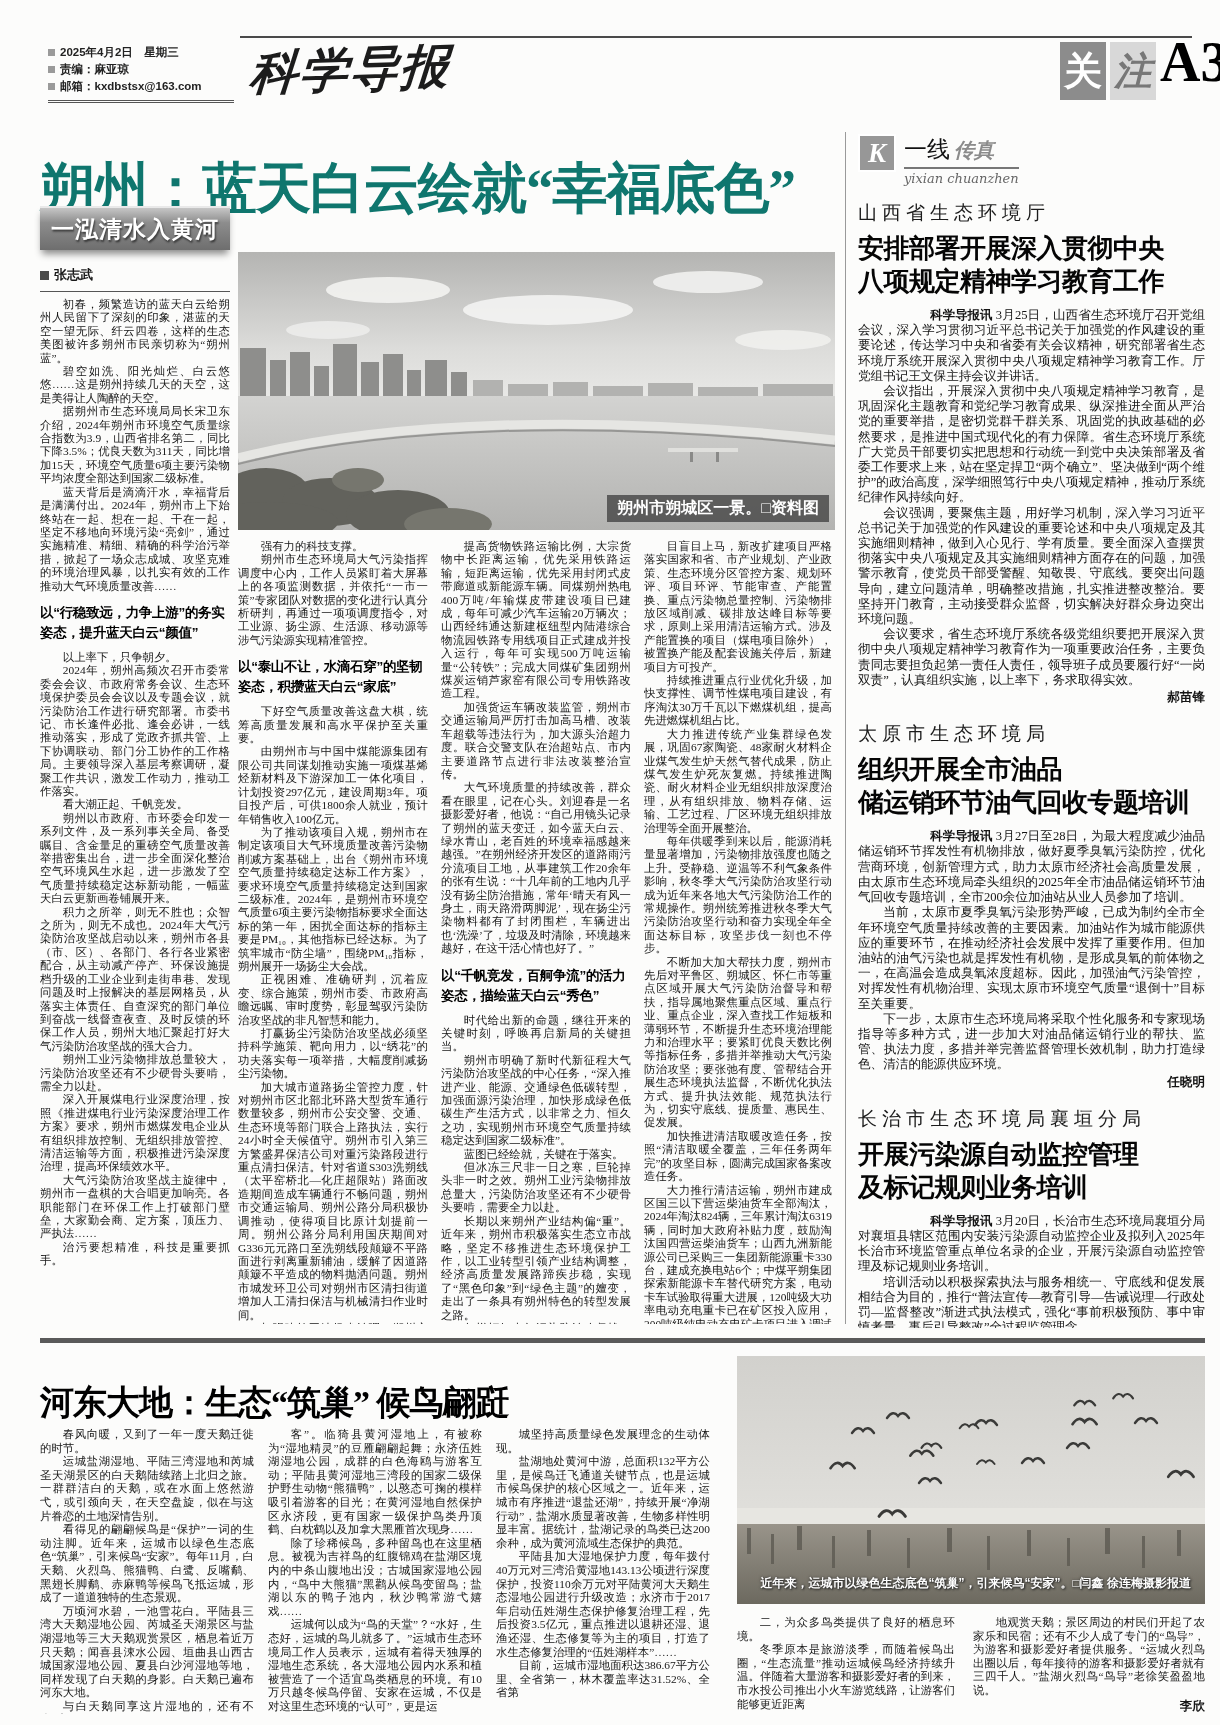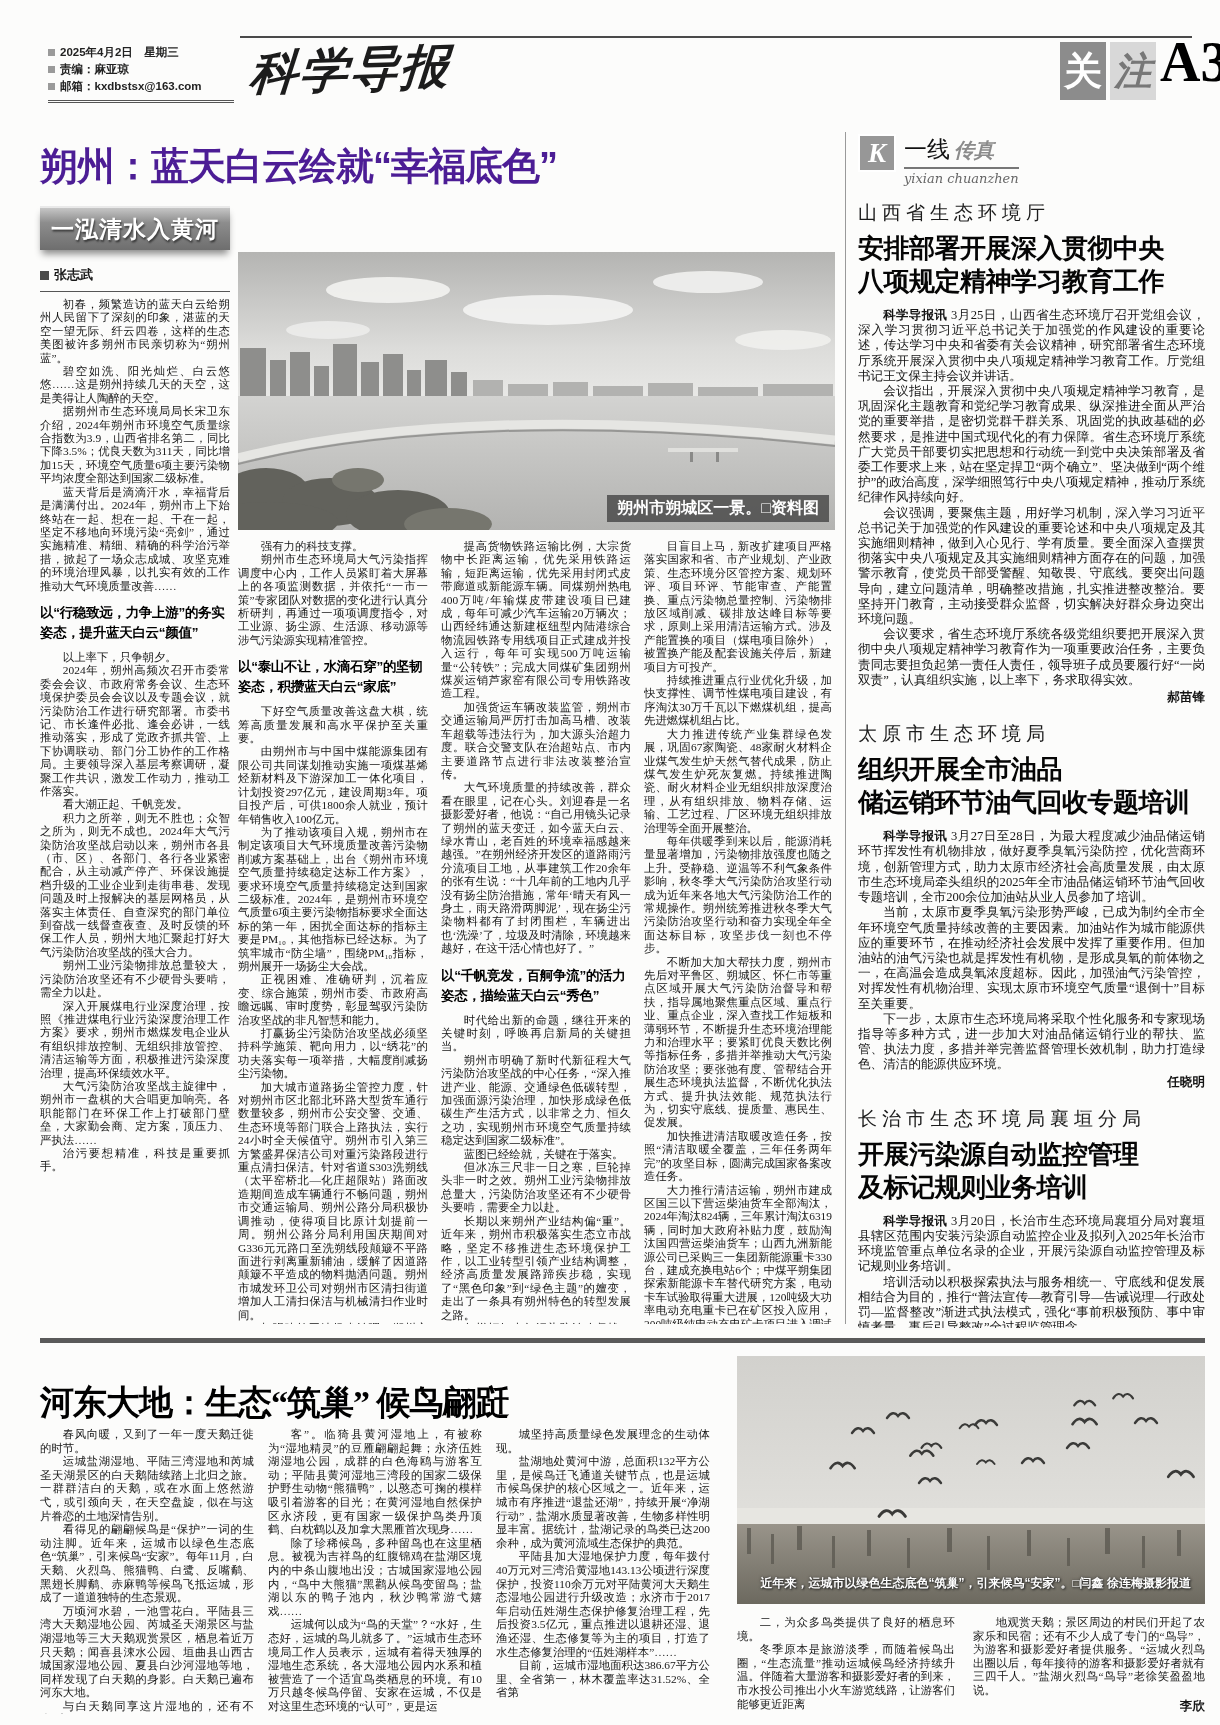--- a/index.html
+++ b/index.html
@@ -13,22 +13,22 @@
   .sq{width:7px;height:7px;background:#9a9a9a;margin-right:5px;flex:0 0 auto;}
   .masthead{position:absolute;left:250px;top:38px;font-size:48px;font-weight:bold;font-style:italic;
             font-family:"DejaVu Serif",serif;color:#1c1c1c;transform:skewX(-6deg) rotate(-2deg);letter-spacing:2px;}
   .sec-box{position:absolute;top:42px;width:46px;height:58px;display:flex;align-items:center;justify-content:center;
            font-size:38px;font-weight:900;font-family:"Liberation Serif",serif;}
   .sec-a{left:1060px;background:#8c8c8c;color:#fff;}
   .sec-b{left:1110px;background:#d8d8d8;color:#777;font-style:italic;}
   .page-no{position:absolute;left:1160px;top:30px;font-size:56px;font-weight:900;color:#000;
            font-family:"Liberation Serif",serif;}
   
-  .main-headline{position:absolute;left:40px;top:120px;width:800px;font-size:38px;line-height:1.15;
-                 font-weight:900;color:#4c1d95;font-family:Liberation Sans, sans-serif;letter-spacing:-1px;}
+  .main-headline{position:absolute;left:40px;top:120px;width:800px;font-size:55px;line-height:1.15;
+                 font-weight:900;color:#0f766e;font-family:Liberation Serif, serif;letter-spacing:-1px;}
   .badge{position:absolute;left:40px;top:206px;width:190px;height:42px;display:flex;align-items:center;justify-content:center;
          background:linear-gradient(180deg,#c6c6c6 0%,#8d8d8d 35%,#6e6e6e 100%);border-top:2px solid #e9e9e9;
          box-shadow:0 6px 7px -2px rgba(0,0,0,.45);color:#fff;font-weight:900;font-size:23px;letter-spacing:1px;
          font-family:"Liberation Sans",sans-serif;text-shadow:1px 2px 2px rgba(0,0,0,.55);}
   .byline{position:absolute;left:40px;top:266px;width:190px;display:flex;align-items:center;
           border-bottom:1px solid #555;padding-bottom:7px;font-size:13px;font-weight:bold;
           font-family:"Liberation Sans",sans-serif;}
   .byline .sq{width:9px;height:9px;background:#4a4a4a;}
   .colbox{position:absolute;overflow:hidden;text-align:justify;font-size:11.4px;line-height:13.4px;color:#161616;}
   .col1{left:40px;top:298px;width:190px;height:1024px;}
@@ -55,21 +55,21 @@
          font-size:27px;font-weight:900;font-style:italic;font-family:"Liberation Serif",serif;margin-right:8px;
          box-shadow:inset 0 0 0 2px #fff,inset 0 0 0 3px #979797;}
   .logo-title{border-bottom:2px solid #777;padding-bottom:2px;display:flex;align-items:baseline;}
   .logo-a{font-size:23px;font-weight:400;color:#111;font-family:"Liberation Sans",sans-serif;}
   .logo-b{font-size:20px;font-weight:bold;font-style:italic;color:#8b8b8b;font-family:"DejaVu Serif",serif;margin-left:4px;}
   .logo-py{font-size:13px;font-style:italic;color:#666;font-family:"DejaVu Serif",serif;margin-top:2px;}
   .kicker{font-size:19px;letter-spacing:5px;color:#1b1b1b;margin:14px 0 6px;font-family:"Liberation Sans",sans-serif;}
   .side-headline{font-size:26px;line-height:33px;font-weight:900;color:#050505;white-space:pre-line;
                  font-family:"Liberation Sans","DejaVu Sans",sans-serif;margin-bottom:10px;letter-spacing:-0.5px;}
   .side-body{font-size:12.6px;line-height:15.2px;text-align:justify;color:#141414;}
-  .side-body .para b{font-family:"Liberation Sans",sans-serif;font-size:12.4px;}
+  .side-body .para b{font-family:"Liberation Sans",sans-serif;font-size:12.4px;margin-left:47px;}
   .author-line{text-align:right;font-weight:bold;font-size:12.6px;margin-top:2px;
                font-family:"Liberation Sans",sans-serif;}
   
   .thick-rule{position:absolute;left:40px;top:1338px;width:1165px;height:5px;background:#5a5a5a;}
   .bottom-headline{position:absolute;left:40px;top:1352px;width:695px;font-size:34px;font-weight:900;
                    color:#000;font-family:"Liberation Serif","DejaVu Serif",serif;letter-spacing:-1px;}
   .bcol{position:absolute;overflow:hidden;text-align:justify;font-size:11.4px;line-height:13.6px;color:#161616;}
   .bcol1{left:40px;top:1428px;width:214px;height:286px;}
   .bcol2{left:268px;top:1428px;width:214px;height:286px;}
   .bcol3{left:496px;top:1428px;width:214px;height:286px;}
@@ -114,20 +114,21 @@
         <p class="para">碧空如洗、阳光灿烂、白云悠悠……这是朔州持续几天的天空，这是美得让人陶醉的天空。</p>
         <p class="para">据朔州市生态环境局局长宋卫东介绍，2024年朔州市环境空气质量综合指数为3.9，山西省排名第二，同比下降3.5%；优良天数为311天，同比增加15天，环境空气质量6项主要污染物平均浓度全部达到国家二级标准。</p>
         <p class="para">蓝天背后是滴滴汗水，幸福背后是满满付出。2024年，朔州市上下始终站在一起、想在一起、干在一起，坚定不移地向环境污染“亮剑”，通过实施精准、精细、精确的科学治污举措，掀起了一场众志成城、攻坚克难的环境治理风暴，以扎实有效的工作推动大气环境质量改善……</p>
       </div>
     <div class="sub-head">以“行稳致远，力争上游”的务实
 姿态，提升蓝天白云“颜值”</div>
     <div>
         <p class="para">以上率下，只争朝夕。</p>
         <p class="para">2024年，朔州高频次召开市委常委会会议、市政府常务会议、生态环境保护委员会会议以及专题会议，就污染防治工作进行研究部署。市委书记、市长逢件必批、逢会必讲，一线推动落实，形成了党政齐抓共管、上下协调联动、部门分工协作的工作格局。主要领导深入基层考察调研，凝聚工作共识，激发工作动力，推动工作落实。</p>
         <p class="para">看大潮正起、千帆竞发。</p>
+        <p class="para">朔州以市政府、市环委会印发一系列文件，及一系列事关全局、备受瞩目、含金量足的重磅空气质量改善举措密集出台，进一步全面深化整治空气环境风生水起，进一步激发了空气质量持续稳定达标新动能，一幅蓝天白云更新画卷铺展开来。</p>
         <p class="para">积力之所举，则无不胜也；众智之所为，则无不成也。2024年大气污染防治攻坚战启动以来，朔州市各县（市、区）、各部门、各行各业紧密配合，从主动减产停产、环保设施提档升级的工业企业到走街串巷、发现问题及时上报解决的基层网格员，从落实主体责任、自查深究的部门单位到奋战一线督查夜查、及时反馈的环保工作人员，朔州大地汇聚起打好大气污染防治攻坚战的强大合力。</p>
         <p class="para">朔州工业污染物排放总量较大，污染防治攻坚还有不少硬骨头要啃，需全力以赴。</p>
         <p class="para">深入开展煤电行业深度治理，按照《推进煤电行业污染深度治理工作方案》要求，朔州市燃煤发电企业从有组织排放控制、无组织排放管控、清洁运输等方面，积极推进污染深度治理，提高环保绩效水平。</p>
         <p class="para">大气污染防治攻坚战主旋律中，朔州市一盘棋的大合唱更加响亮。各职能部门在环保工作上打破部门壁垒，大家勤会商、定方案，顶压力、严执法……</p>
         <p class="para">治污要想精准，科技是重要抓手。</p>
       </div>
   </div>
 
   <div class="photo1">
     <svg width="597" height="278" viewBox="0 0 597 278">

